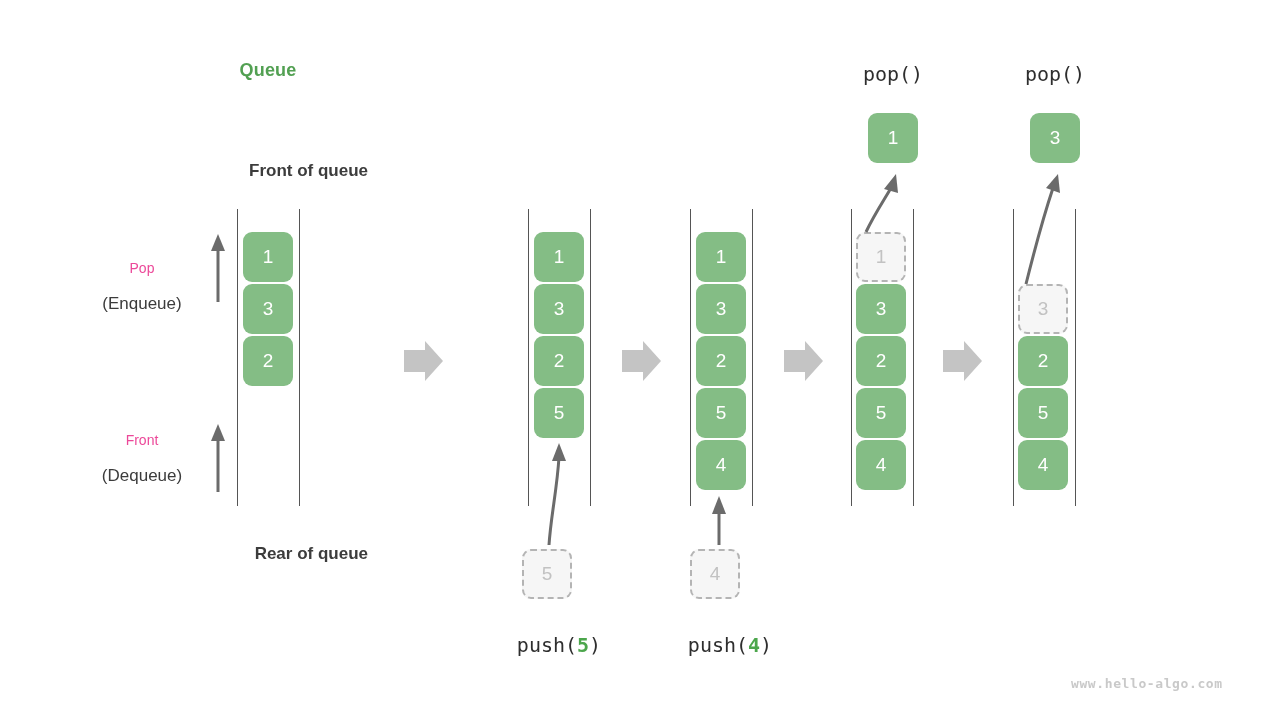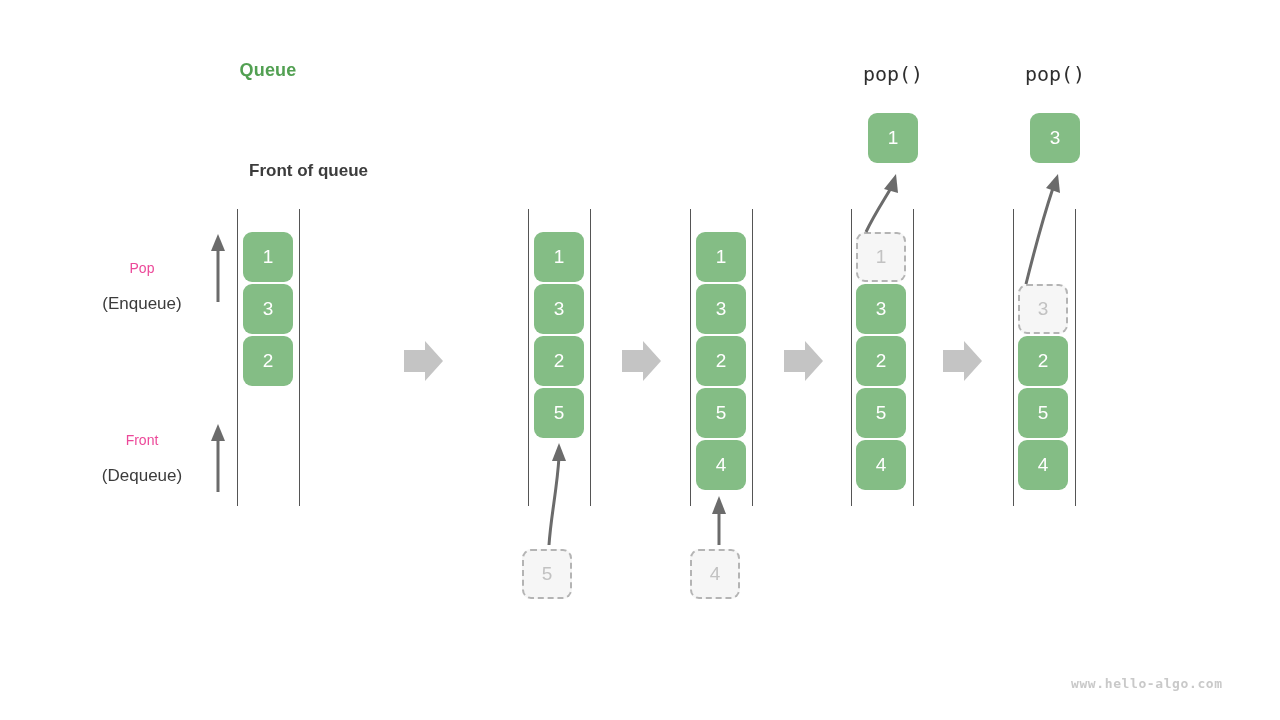--- a/index.html
+++ b/index.html
@@ -108,49 +108,56 @@
   }
 </style>
 </head>
 <body>
 
 <div class="stage">
 
   <div class="abs title" style="left:168px; top:60px; width:200px;">Queue</div>
 
   <div class="abs hdr-label" style="left:168px; top:161px; width:200px;">Front of queue</div>
+  <div class="abs hdr-label" style="left:168px; top:544px; width:200px;">Rear of queue</div>
 
   <div class="abs side-label-main" style="left:62px; top:260px; width:160px;">Pop</div>
   <div class="abs side-label-sub" style="left:62px; top:294px; width:160px;">(Enqueue)</div>
 
   <div class="abs side-label-main" style="left:62px; top:432px; width:160px;">Front</div>
   <div class="abs side-label-sub" style="left:62px; top:466px; width:160px;">(Dequeue)</div>
 
   <div class="rail" style="left:237px; top:209px; height:297px;"></div>
   <div class="rail" style="left:299px; top:209px; height:297px;"></div>
   <div class="node filled abs" style="left:243px; top:232px;">1</div>
   <div class="node filled abs" style="left:243px; top:284px;">3</div>
   <div class="node filled abs" style="left:243px; top:336px;">2</div>
 
   <div class="rail" style="left:528px; top:209px; height:297px;"></div>
   <div class="rail" style="left:590px; top:209px; height:297px;"></div>
   <div class="node filled abs" style="left:534px; top:232px;">1</div>
   <div class="node filled abs" style="left:534px; top:284px;">3</div>
   <div class="node filled abs" style="left:534px; top:336px;">2</div>
   <div class="node filled abs" style="left:534px; top:388px;">5</div>
   <div class="node ghost abs" style="left:522px; top:549px;">5</div>
+  <div class="abs mono-label" style="left:459px; top:633px; width:200px;">
+    <span>push(</span><span class="arg">5</span><span>)</span>
+  </div>
 
   <div class="rail" style="left:690px; top:209px; height:297px;"></div>
   <div class="rail" style="left:752px; top:209px; height:297px;"></div>
   <div class="node filled abs" style="left:696px; top:232px;">1</div>
   <div class="node filled abs" style="left:696px; top:284px;">3</div>
   <div class="node filled abs" style="left:696px; top:336px;">2</div>
   <div class="node filled abs" style="left:696px; top:388px;">5</div>
   <div class="node filled abs" style="left:696px; top:440px;">4</div>
   <div class="node ghost abs" style="left:690px; top:549px;">4</div>
+  <div class="abs mono-label" style="left:630px; top:633px; width:200px;">
+    <span>push(</span><span class="arg">4</span><span>)</span>
+  </div>
 
   <div class="abs mono-label" style="left:793px; top:62px; width:200px;">pop()</div>
   <div class="node filled abs" style="left:868px; top:113px;">1</div>
   <div class="rail" style="left:851px; top:209px; height:297px;"></div>
   <div class="rail" style="left:913px; top:209px; height:297px;"></div>
   <div class="node ghost abs" style="left:856px; top:232px;">1</div>
   <div class="node filled abs" style="left:856px; top:284px;">3</div>
   <div class="node filled abs" style="left:856px; top:336px;">2</div>
   <div class="node filled abs" style="left:856px; top:388px;">5</div>
   <div class="node filled abs" style="left:856px; top:440px;">4</div>

